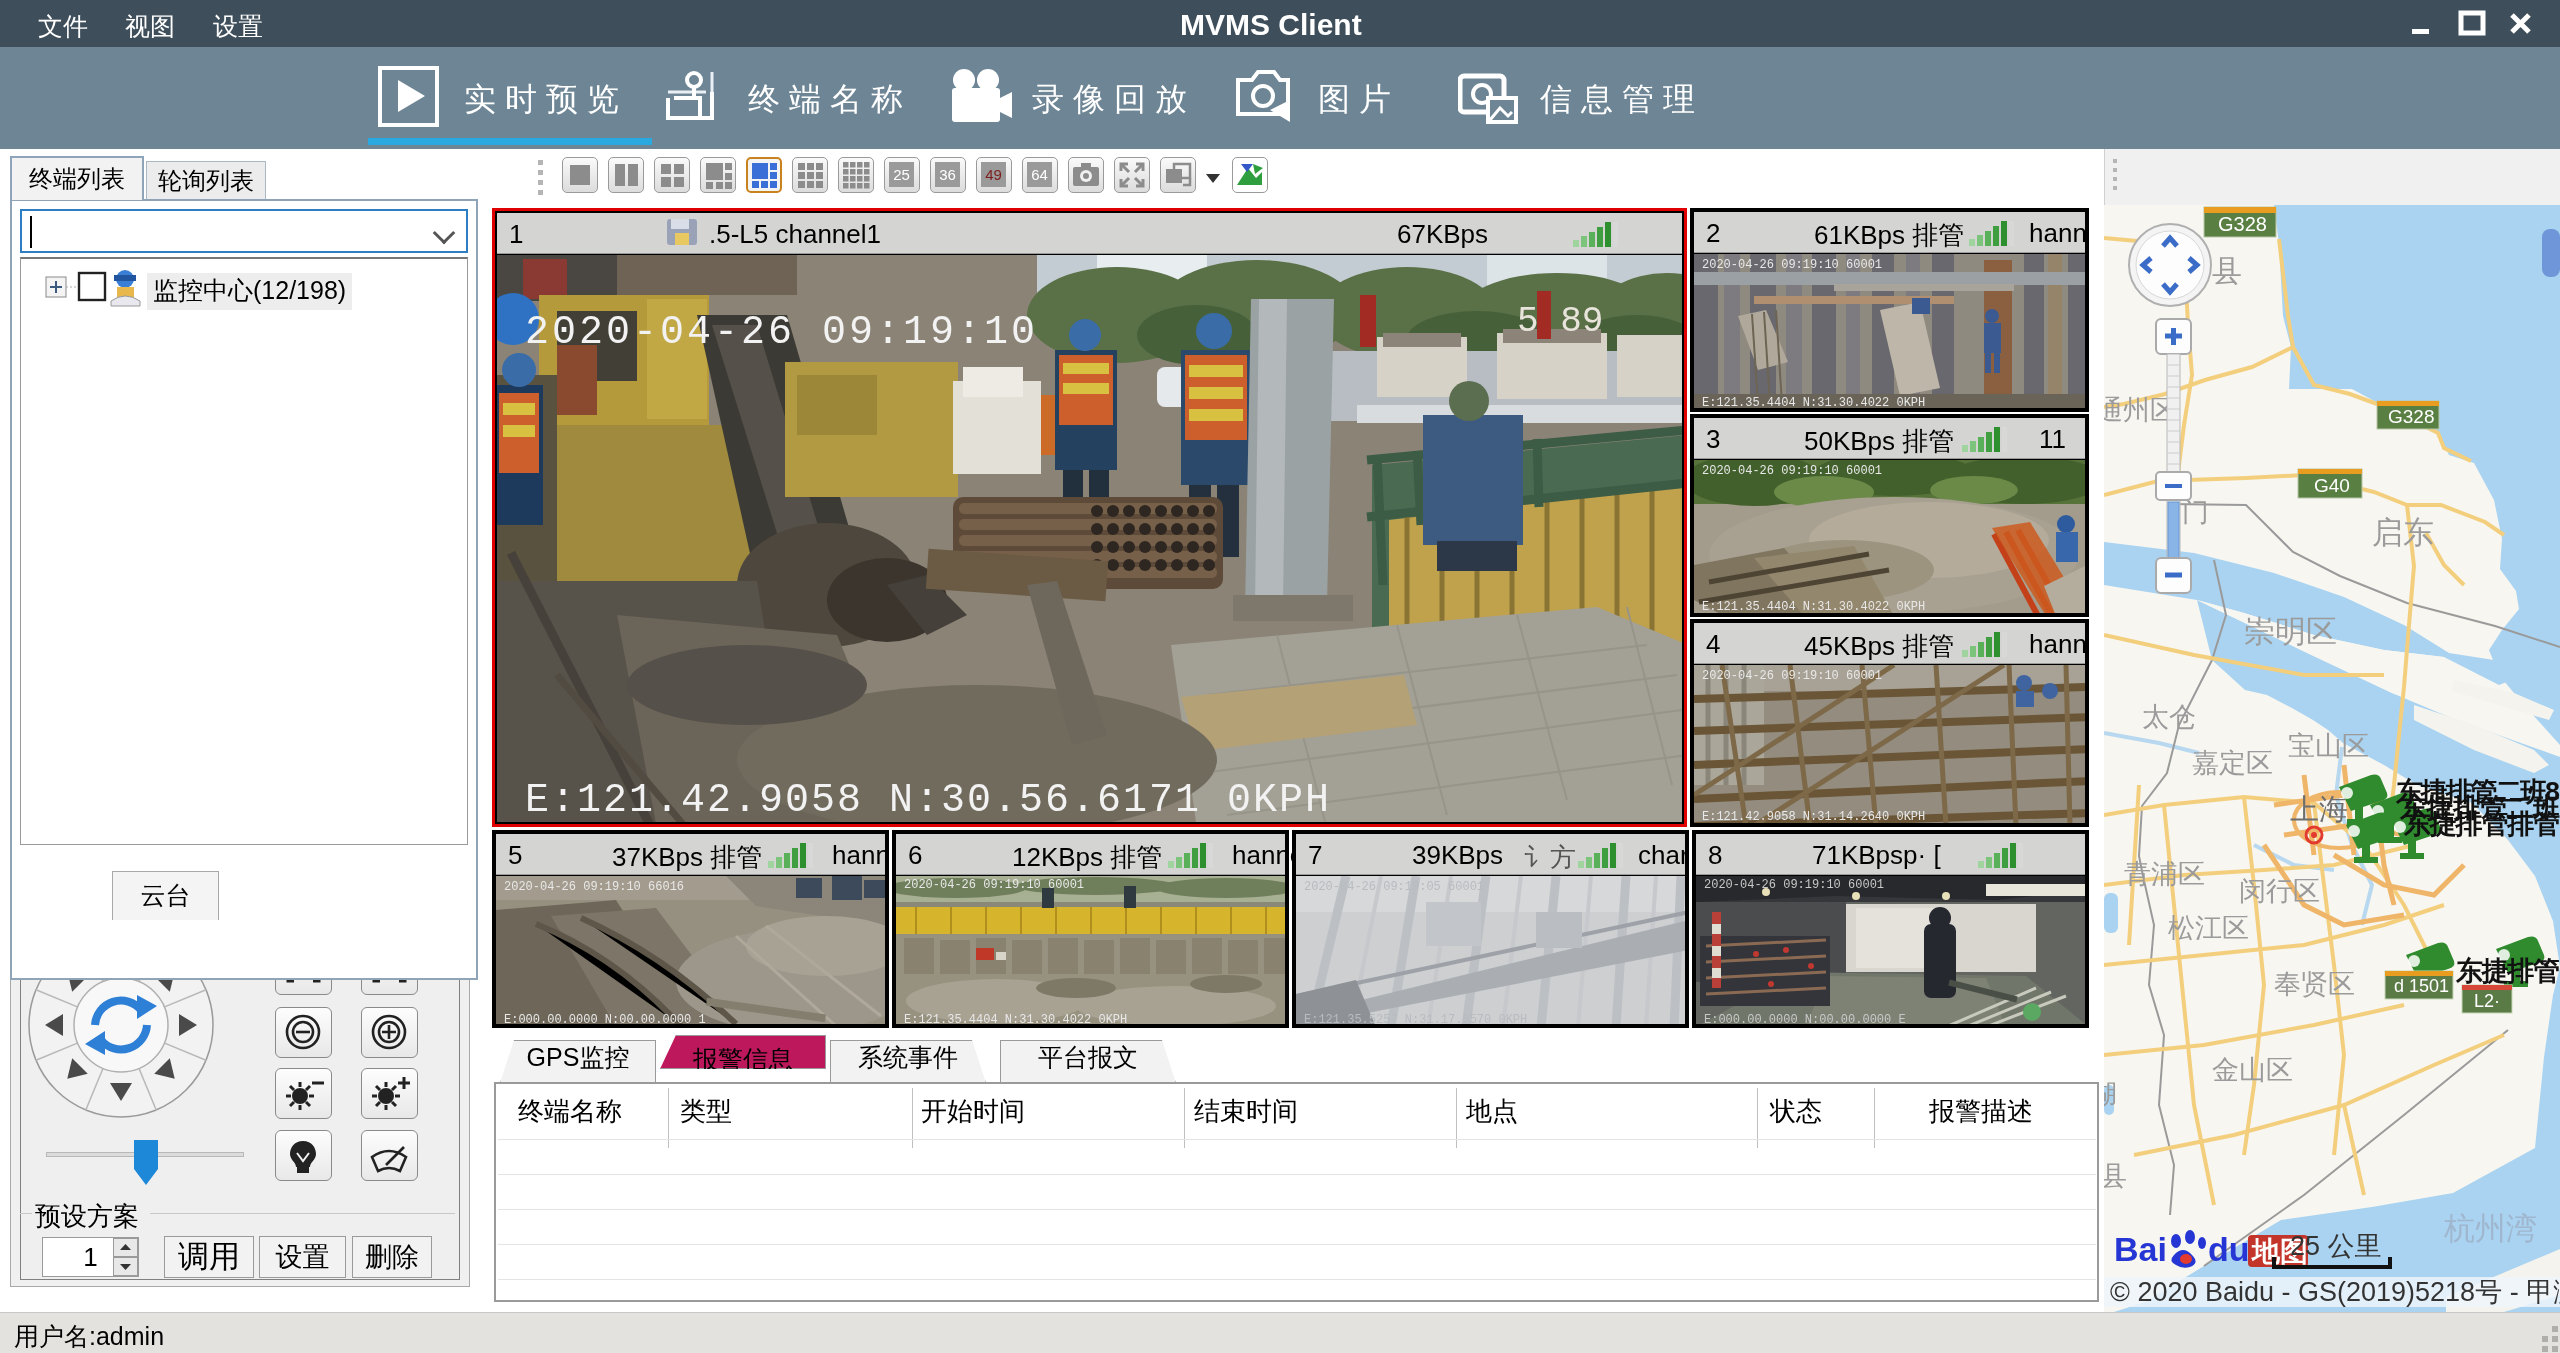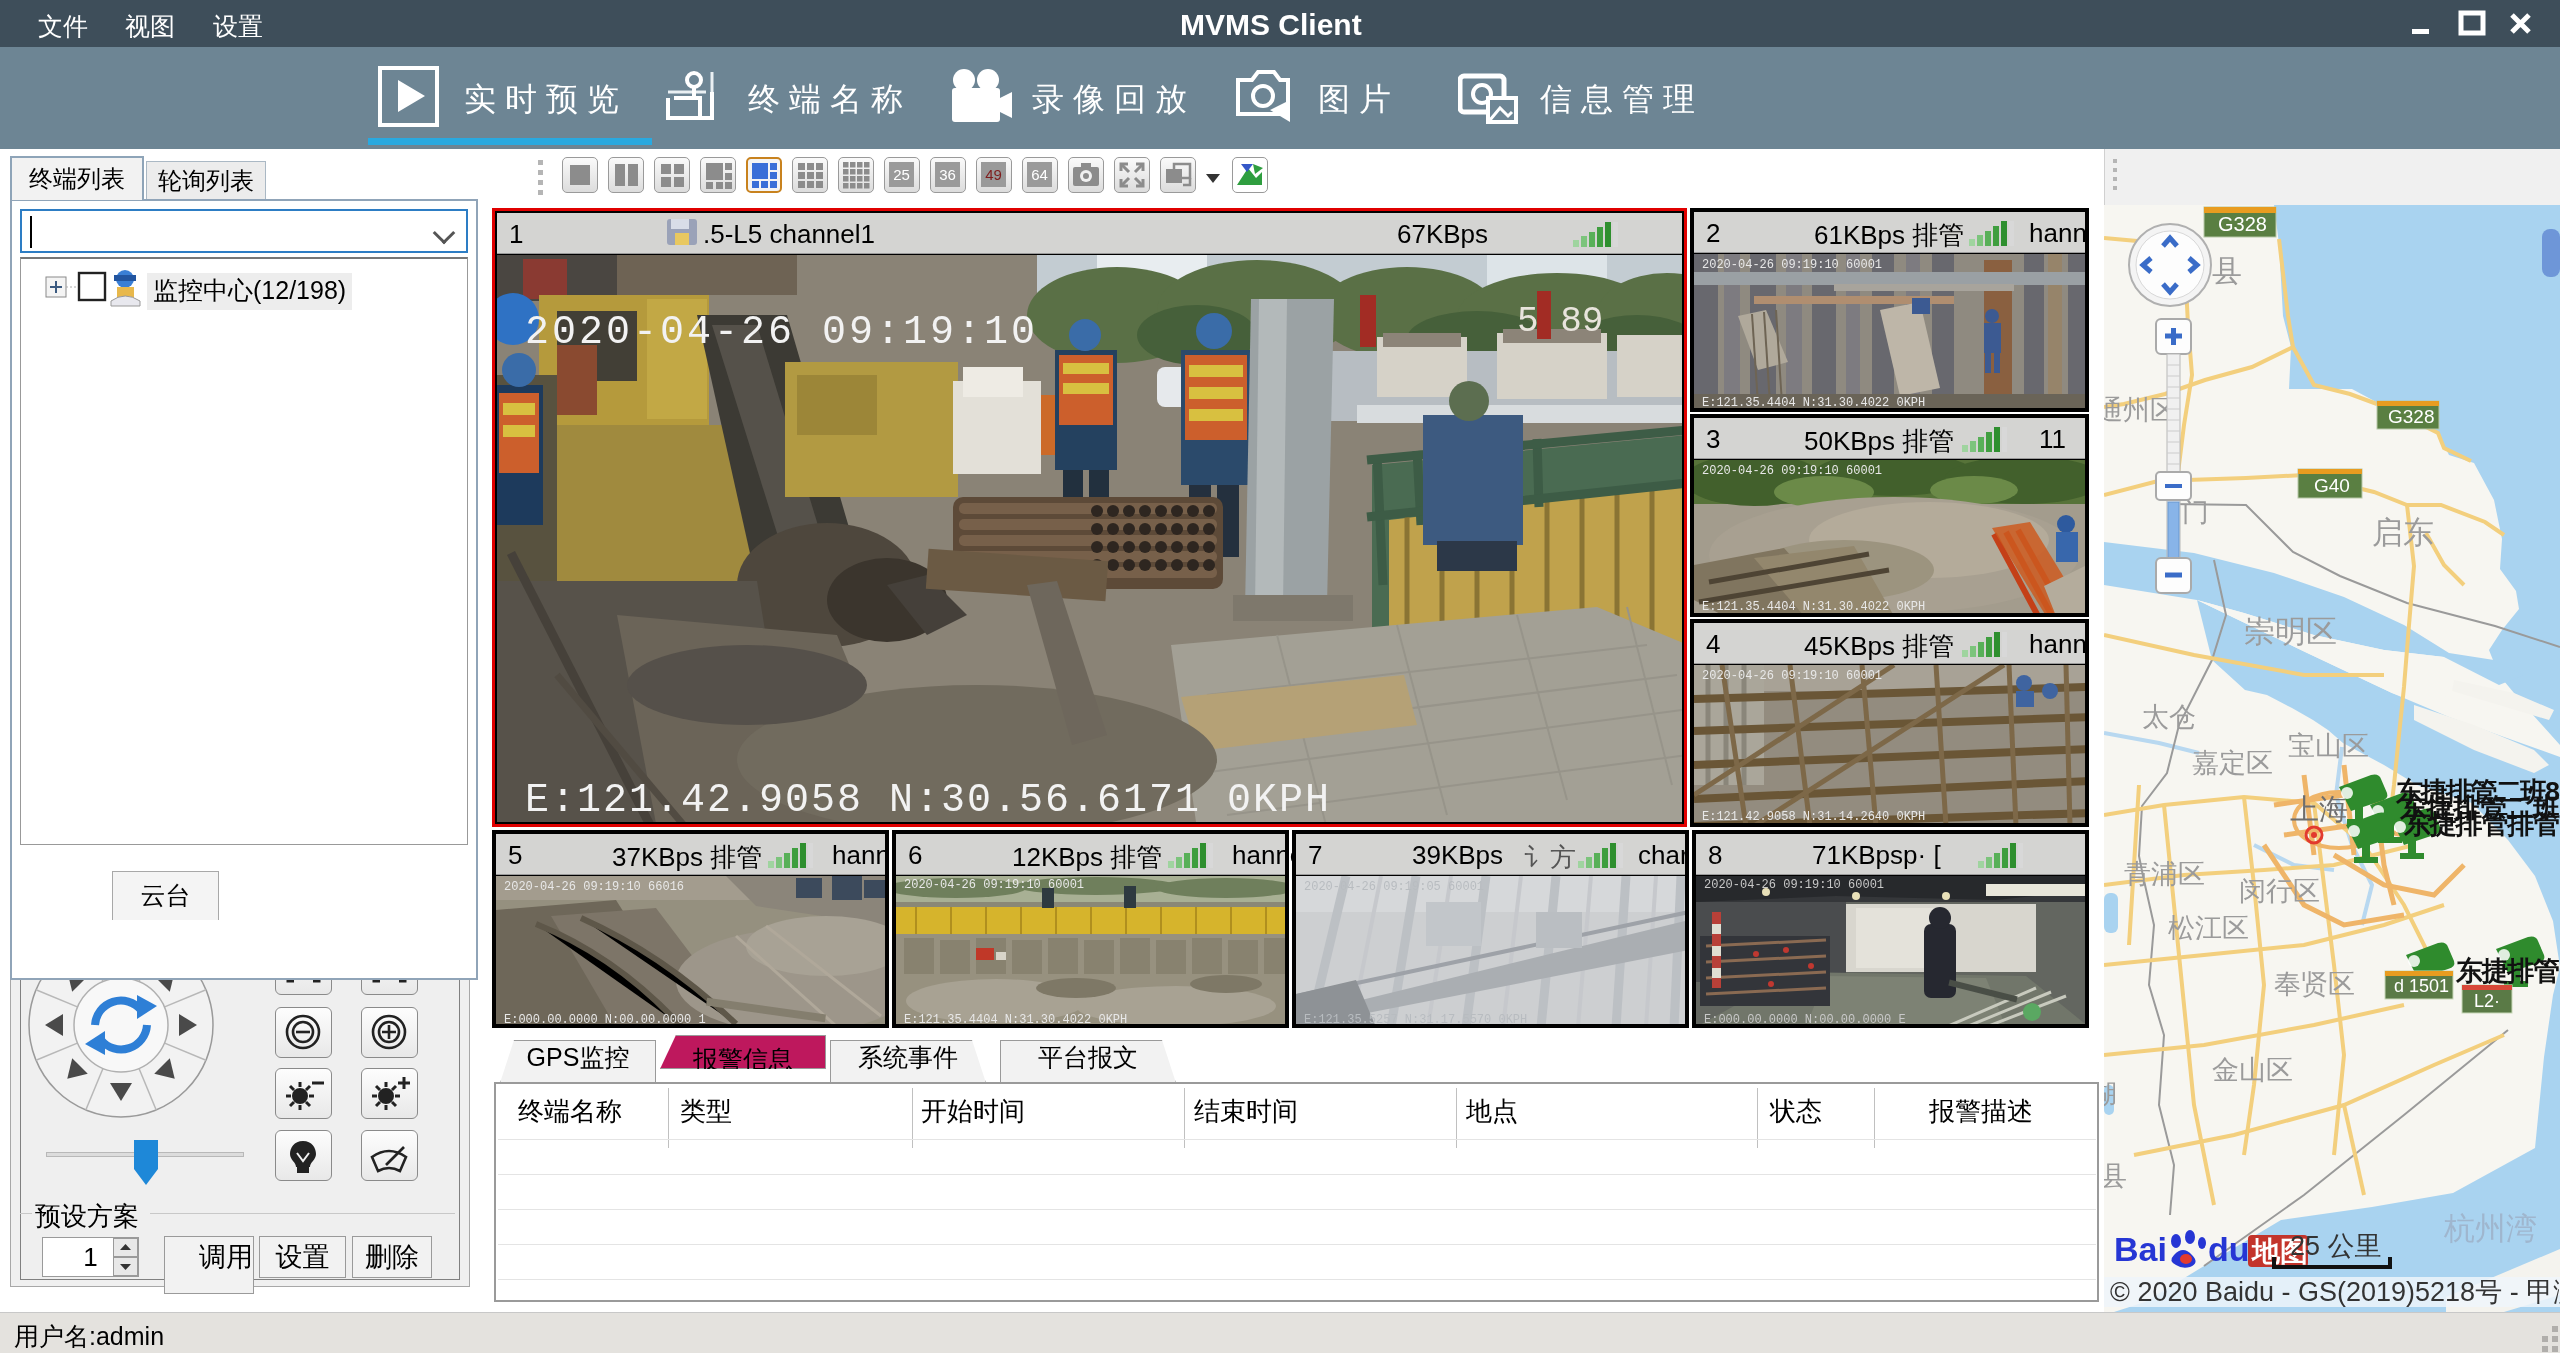--- a/index.html
+++ b/index.html
@@ -227,21 +227,21 @@
 <div class="abs" style="left:35px;top:1199px;font-size:26px">预设方案</div>
 <div class="abs" style="left:150px;top:1213px;width:305px;height:1px;background:#c8c8c8"></div>
 <div class="abs" style="left:20px;top:1213px;width:12px;height:1px;background:#c8c8c8"></div>
 <div class="abs" style="left:42px;top:1237px;width:97px;height:40px;border:1px solid #9a9a9a;background:#fff;font-size:26px;text-align:center;line-height:38px">1</div>
 <div class="abs" style="left:113px;top:1238px;width:25px;height:19px;border:1px solid #9a9a9a;background:#e8e8e8"><svg width="23" height="17">
       <path d="M6 11 L11.5 5 L17 11 Z" fill="#333"></path>
     </svg></div>
 <div class="abs" style="left:113px;top:1257px;width:25px;height:19px;border:1px solid #9a9a9a;background:#e8e8e8"><svg width="23" height="17">
       <path d="M6 6 L11.5 12 L17 6 Z" fill="#333"></path>
     </svg></div>
-<div class="abs" style="left:164px;top:1236px;width:90px;height:58px;border:1px solid #9a9a9a;background:#f2f2f2;font-size:27px;text-align:right;line-height:40px">调用</div>
+<div class="abs" style="left:164px;top:1236px;width:90px;height:42px;border:1px solid #9a9a9a;background:#f2f2f2;font-size:31px;text-align:center;line-height:40px">调用</div>
 <div class="abs" style="left:259px;top:1236px;width:87px;height:42px;border:1px solid #9a9a9a;background:#f2f2f2;font-size:27px;text-align:center;line-height:40px">设置</div>
 <div class="abs" style="left:352px;top:1236px;width:80px;height:42px;border:1px solid #9a9a9a;background:#f2f2f2;font-size:27px;text-align:center;line-height:40px">删除</div>
 <div id="statusbar">
     <span>用户名:admin</span>
 <svg class="abs" style="left:2538px;top:13px" width="22" height="26" viewBox="0 0 22 26">
       <g fill="#b0aeab">
         <rect x="14" y="0" width="6" height="6"></rect>
         <rect x="14" y="10" width="6" height="6"></rect>
         <rect x="14" y="20" width="6" height="6"></rect>
         <rect x="4" y="10" width="6" height="6"></rect>
@@ -361,21 +361,21 @@
 <div id="videos">
 
 <div class="vid" style="left:492px;top:208px;width:1195px;height:619px;border:3px solid #e00000">
   <div class="vhead">
     <span class="abs" style="left:12px;top:6px">1</span>
     <svg class="abs" style="left:168px;top:4px" width="36" height="32">
           <rect x="2" y="2" width="30" height="26" rx="3" fill="#9aa2b8"></rect>
           <rect x="6" y="2" width="18" height="10" fill="#d8dde8"></rect>
           <rect x="10" y="16" width="14" height="12" fill="#e8c860"></rect>
         </svg>
-    <span class="abs" style="left:206px;top:6px">.5-L5 channel1</span>
+    <span class="abs" style="left:212px;top:6px">.5-L5 channel1</span>
     <span class="abs" style="left:900px;top:6px">67KBps</span>
     <svg class="abs" style="left:1076px;top:7px" width="46" height="28">
           <rect x="0" y="20" width="6" height="7" fill="#9fd49f"></rect>
           <rect x="8" y="16" width="6" height="11" fill="#7cc47c"></rect>
           <rect x="16" y="12" width="6" height="15" fill="#58b058"></rect>
           <rect x="24" y="7" width="6" height="20" fill="#3f9e3f"></rect>
           <rect x="32" y="2" width="6" height="25" fill="#2e8f2e"></rect>
           <rect x="40" y="2" width="5" height="25" fill="#d8d8d8"></rect>
         </svg>
   </div>

